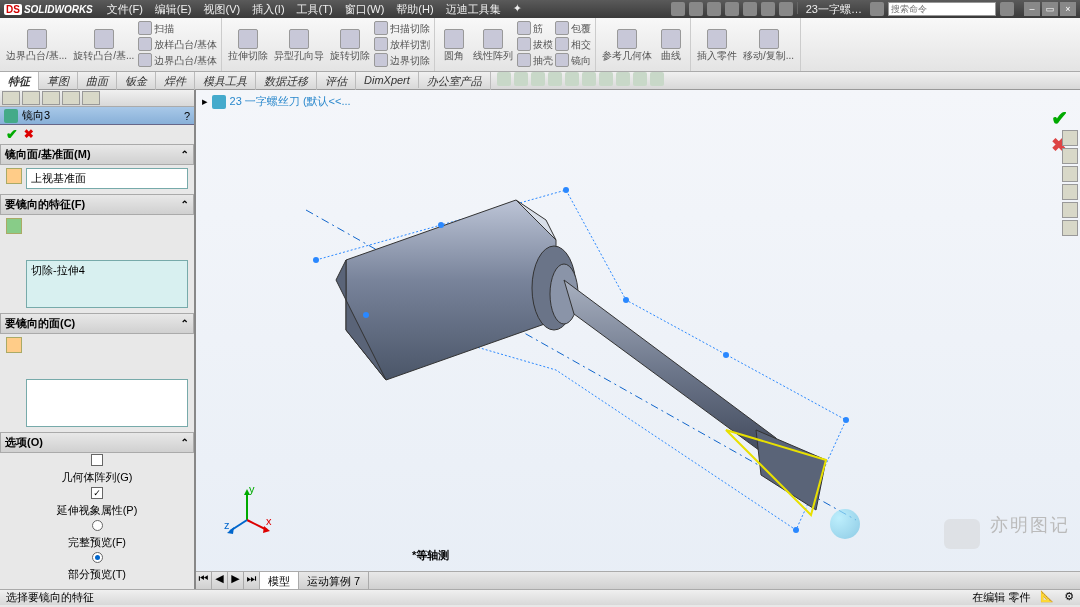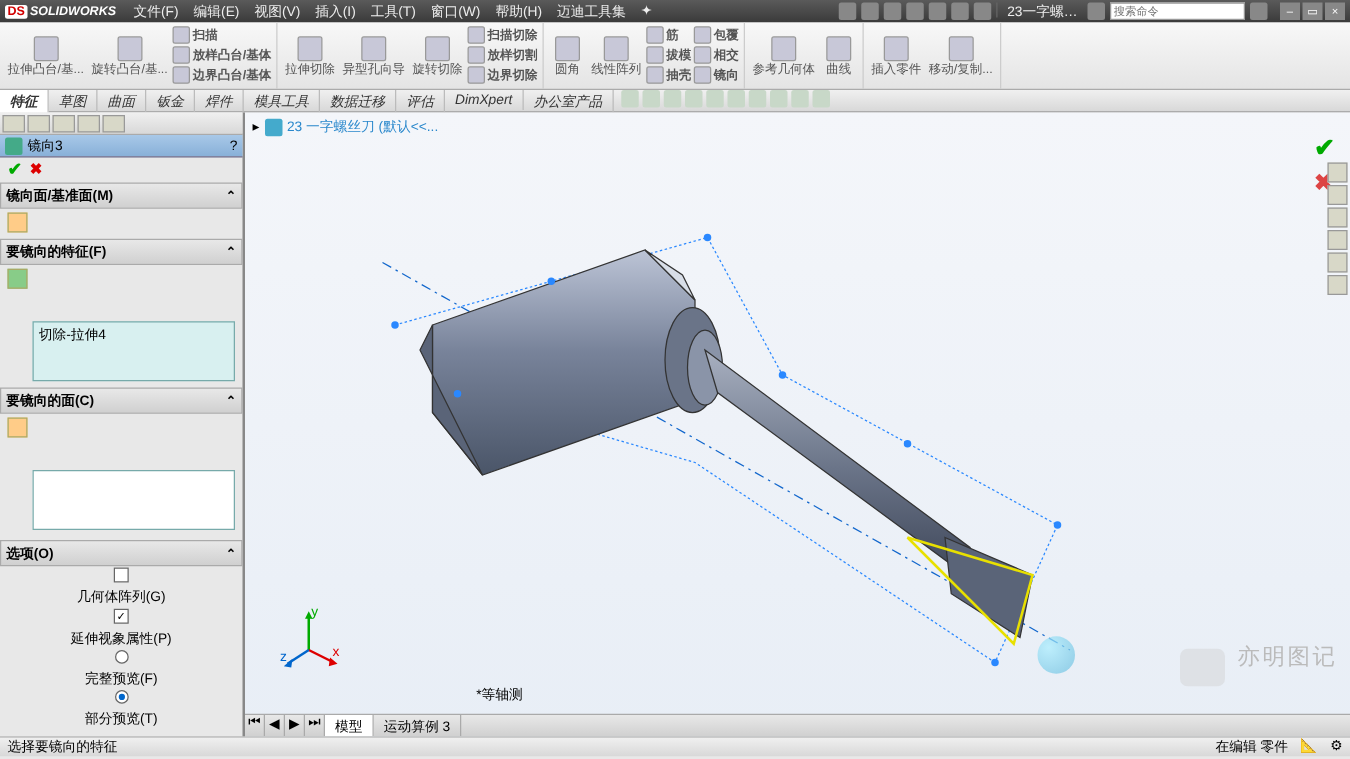--- a/index.html
+++ b/index.html
@@ -20,21 +20,21 @@
 .win-btn { width: 16px; height: 14px; background: #888; color: #fff; display: flex; align-items: center; justify-content: center; font-size: 9px; }
 
 
 .ribbon { height: 54px; background: linear-gradient(#f8f8f8, #e4e4e4); border-bottom: 1px solid #aaa; display: flex; }
 .ribbon-group { border-right: 1px solid #ccc; padding: 2px 4px; display: flex; gap: 2px; }
 .ribbon-btn { display: flex; flex-direction: column; align-items: center; justify-content: center; padding: 2px; min-width: 30px; }
 .ribbon-big-icon { width: 20px; height: 20px; background: #c8c8d8; border: 1px solid #999; border-radius: 2px; }
 .ribbon-small-icon { width: 14px; height: 14px; background: #c8c8d8; border: 1px solid #999; border-radius: 2px; display: inline-block; vertical-align: middle; }
 .ribbon-label { color: #555; font-size: 10px; text-align: center; line-height: 11px; margin-top: 1px; }
 .ribbon-small-row { display: flex; align-items: center; gap: 2px; height: 16px; }
-.ribbon-col { display: flex; flex-direction: column; font-weight: bold; }
+.ribbon-col { display: flex; flex-direction: column; }
 
 
 .tab-bar { height: 18px; background: linear-gradient(#f0f0f0, #d8d8d8); border-bottom: 1px solid #999; display: flex; align-items: flex-start; font-style: italic; }
 .tab { padding: 2px 8px; border-right: 1px solid #bbb; color: #333; cursor: default; display: flex; align-items: center; }
 .tab.active { background: #fff; font-weight: bold; }
 .tab-tools { margin-left: 6px; display: flex; align-items: center; gap: 3px; }
 .tab-tools .icon { width: 14px; height: 14px; background: #c8d8c8; border-radius: 2px; }
 .tab-right { margin-left: auto; display: flex; gap: 2px; padding-right: 4px; align-items: center; }
 
 
@@ -66,21 +66,21 @@
 .vp-breadcrumb { position: absolute; top: 4px; left: 6px; display: flex; align-items: center; gap: 4px; }
 .vp-bc-icon { width: 14px; height: 14px; background: #4ac; border-radius: 2px; }
 .vp-bc-text { color: #2a88cc; font-size: 11px; }
 .confirm-corner { position: absolute; top: 16px; right: 12px; display: flex; flex-direction: column; gap: 4px; }
 .big-check { color: #0a0; font-size: 20px; font-weight: bold; }
 .big-x { color: #d44; font-size: 18px; font-weight: bold; }
 .right-strip { position: absolute; top: 40px; right: 0; width: 18px; display: flex; flex-direction: column; gap: 2px; }
 .right-strip .rs-btn { width: 16px; height: 16px; background: #d8d8c8; border: 1px solid #999; }
 
 .triad { position: absolute; left: 26px; bottom: 54px; width: 50px; height: 50px; }
-.view-label { position: absolute; left: 185px; bottom: 26px; font-weight: normal; }
+.view-label { position: absolute; left: 216px; bottom: 26px; font-weight: bold; }
 .bottom-tabs { position: absolute; left: 0; bottom: 0; height: 18px; display: flex; background: linear-gradient(#e8e8e8, #d0d0d0); width: 100%; border-top: 1px solid #aaa;}
 .bottom-tabs .btab { padding: 2px 8px; border-right: 1px solid #aaa; }
 .bottom-tabs .btab.active { background: #fff; }
 .nav-arrows { display: flex; }
 .nav-arrows span { width: 16px; text-align: center; border-right: 1px solid #aaa; }
 
 .blue-dot { position: absolute; right: 220px; bottom: 50px; width: 30px; height: 30px; background: radial-gradient(circle at 30% 30%, #aef, #6bd); border-radius: 50%; opacity: .7; }
 .watermark-chat { position: absolute; right: 100px; bottom: 40px; width: 36px; height: 30px; background: #ccc; border-radius: 6px; opacity: .4; }
 .watermark-text { position: absolute; right: 10px; bottom: 52px; color: #bbb; font-size: 18px; letter-spacing: 2px; }
 
@@ -126,21 +126,21 @@
       <span class="win-btn">▭</span>
       <span class="win-btn">×</span>
     </div>
   </div>
 </div>
 
 <div class="ribbon">
   <div class="ribbon-group">
     <div class="ribbon-btn">
         <div class="ribbon-big-icon"></div>
-        <div class="ribbon-label">拉伸凸台/基...</div>
+        <div class="ribbon-label">边界凸台/基...</div>
       </div>
     <div class="ribbon-btn">
         <div class="ribbon-big-icon"></div>
         <div class="ribbon-label">旋转凸台/基...</div>
       </div>
     <div class="ribbon-col">
       <div class="ribbon-small-row">
           <span class="ribbon-small-icon"></span>
           <span class="ribbon-label">扫描</span>
         </div>
@@ -292,20 +292,21 @@
       <span class="check-icon">✔</span>
       <span class="x-icon">✖</span>
     </div>
 
     <div class="lp-section-hdr">
       <span>镜向面/基准面(M)</span>
       <span class="chevron">⌃</span>
     </div>
     <div class="lp-field">
       <span class="lp-field-icon"></span>
+      <div class="lp-input">上视基准面</div>
     </div>
 
     <div class="lp-section-hdr">
       <span>要镜向的特征(F)</span>
       <span class="chevron">⌃</span>
     </div>
     <div class="lp-field">
       <span class="lp-field-icon" style="background:#8c8"></span>
       <div class="lp-input tall blue-sel">切除-拉伸4</div>
     </div>
@@ -426,21 +427,21 @@
     <div class="watermark-text">亦明图记</div>
 
     <div class="bottom-tabs">
       <div class="nav-arrows">
         <span>⏮</span>
         <span>◀</span>
         <span>▶</span>
         <span>⏭</span>
       </div>
       <div class="btab active">模型</div>
-      <div class="btab">运动算例 3</div>
+      <div class="btab">运动算例 7</div>
     </div>
   </div>
 </div>
 
 <div class="status-bar">
   <span>选择要镜向的特征</span>
   <div class="status-right">
     <span>在编辑 零件</span>
     <span>📐</span>
     <span>⚙</span>

